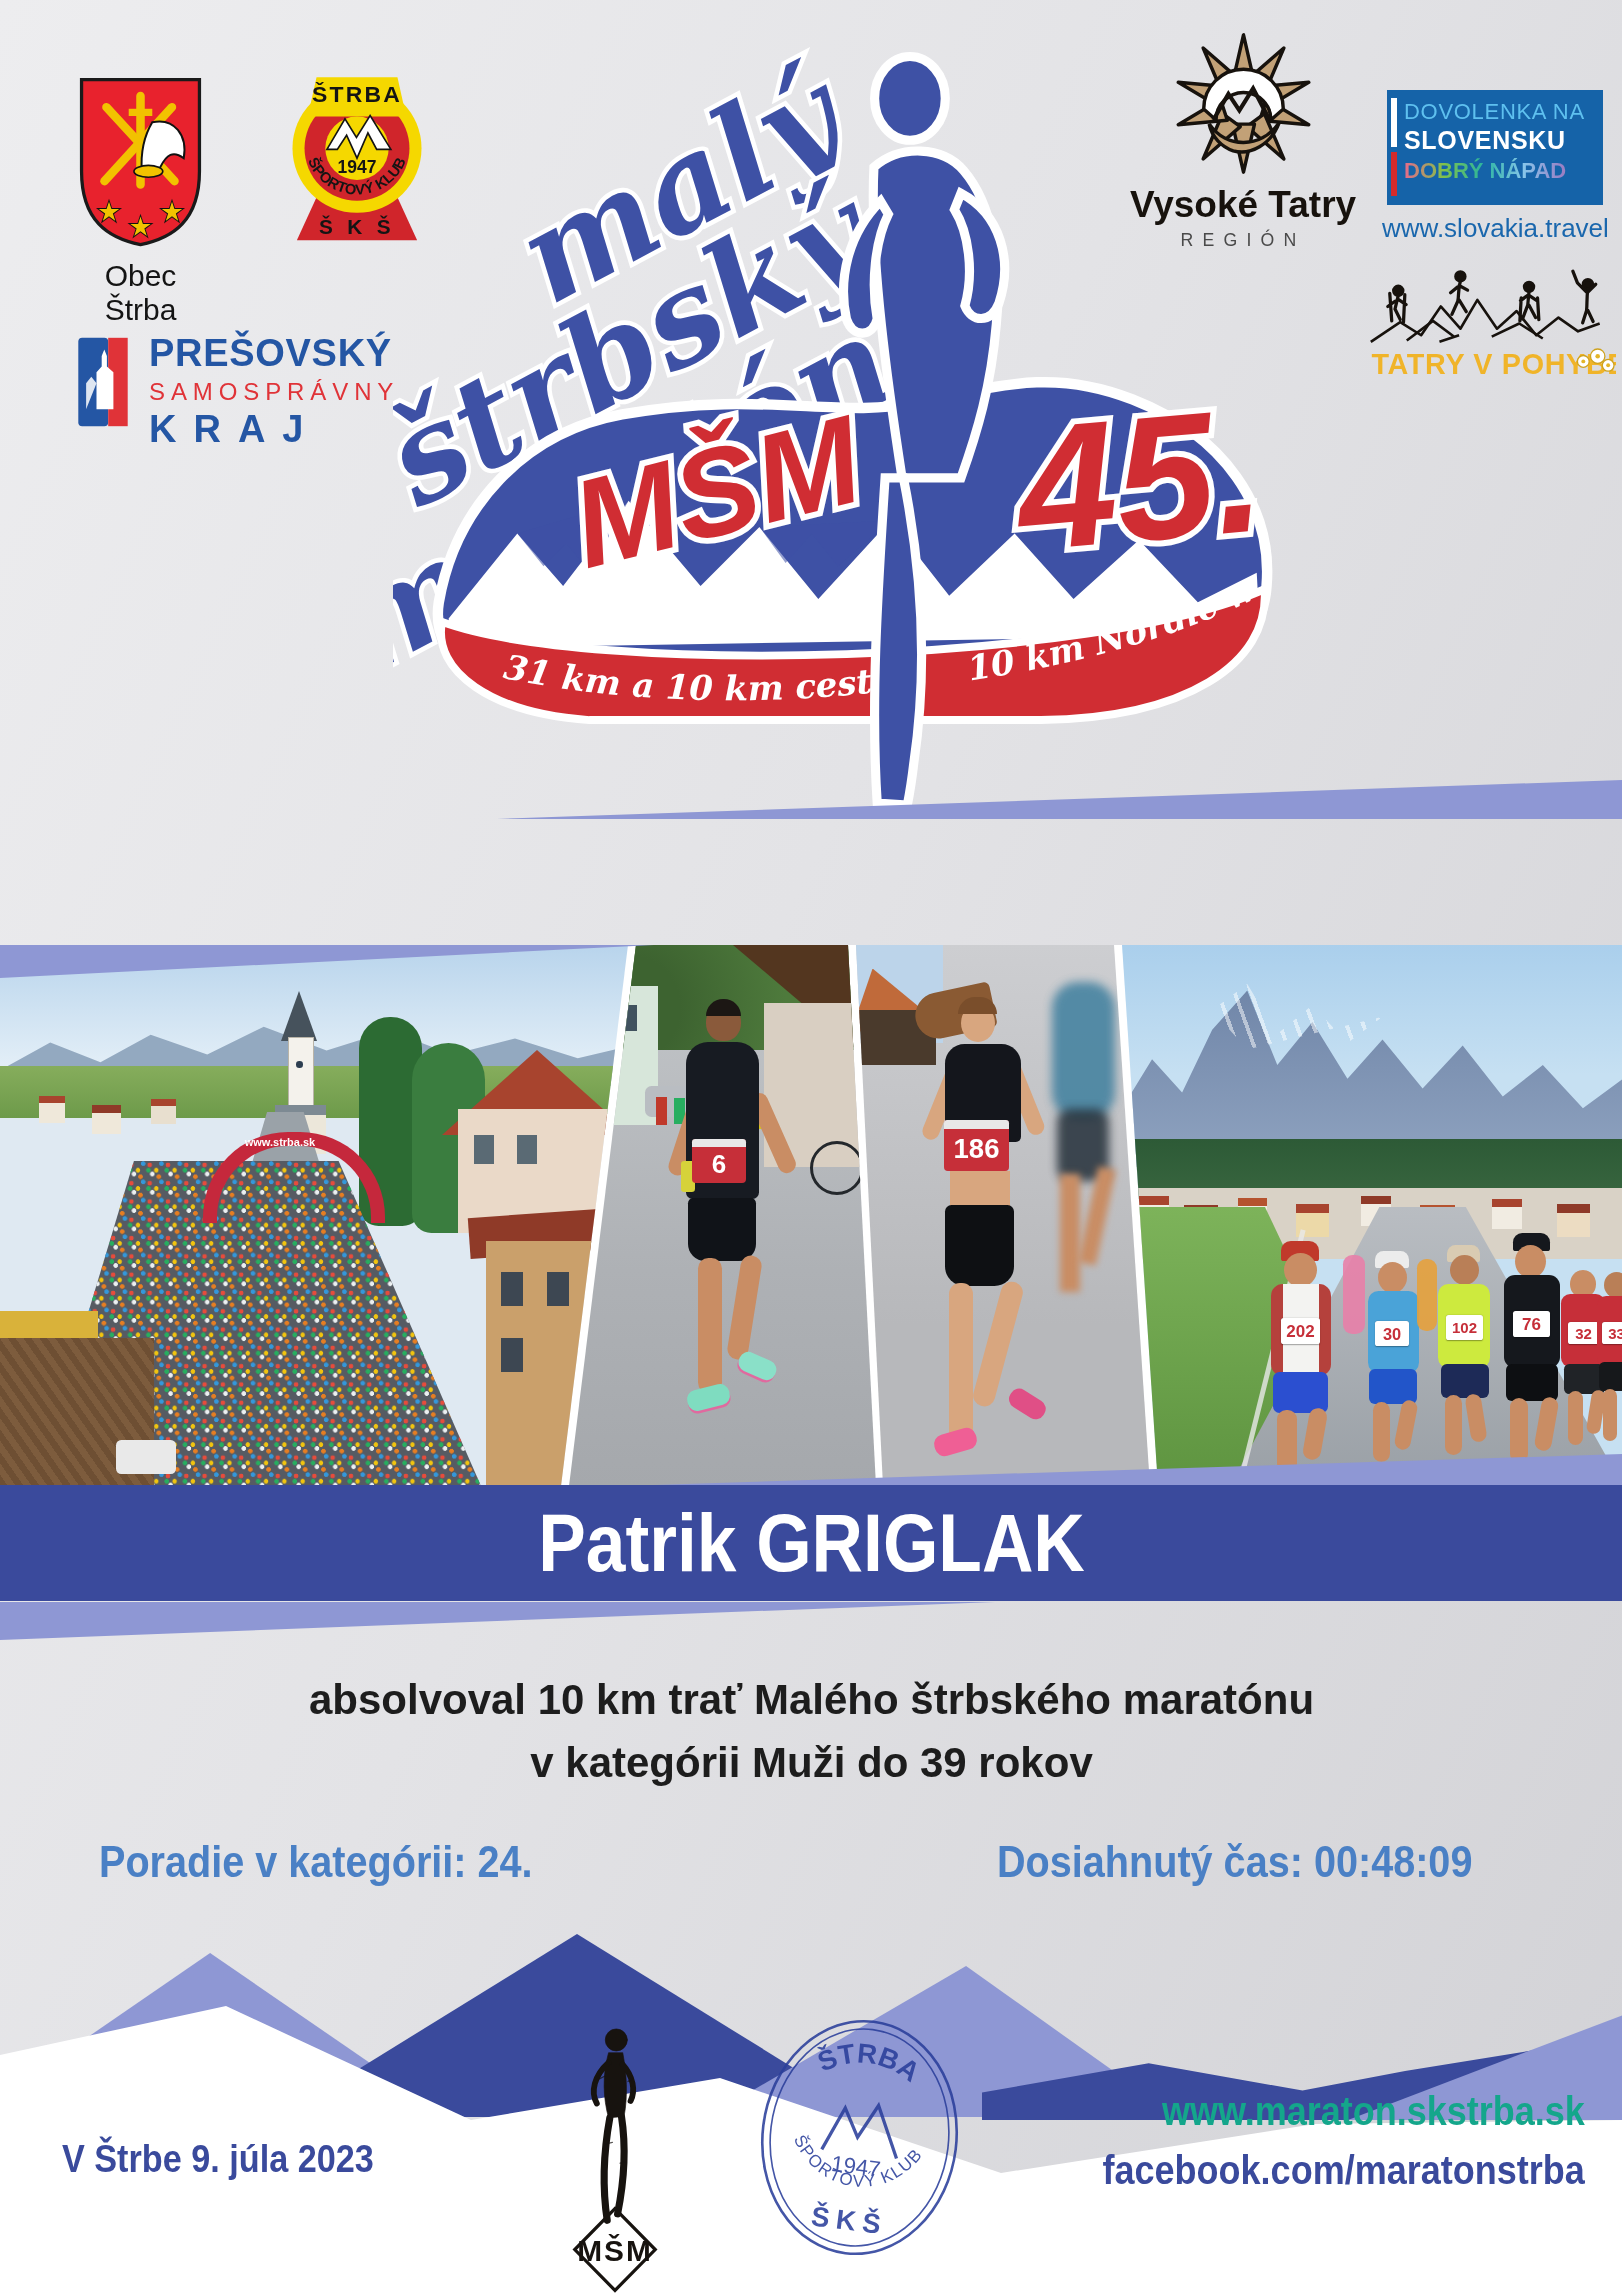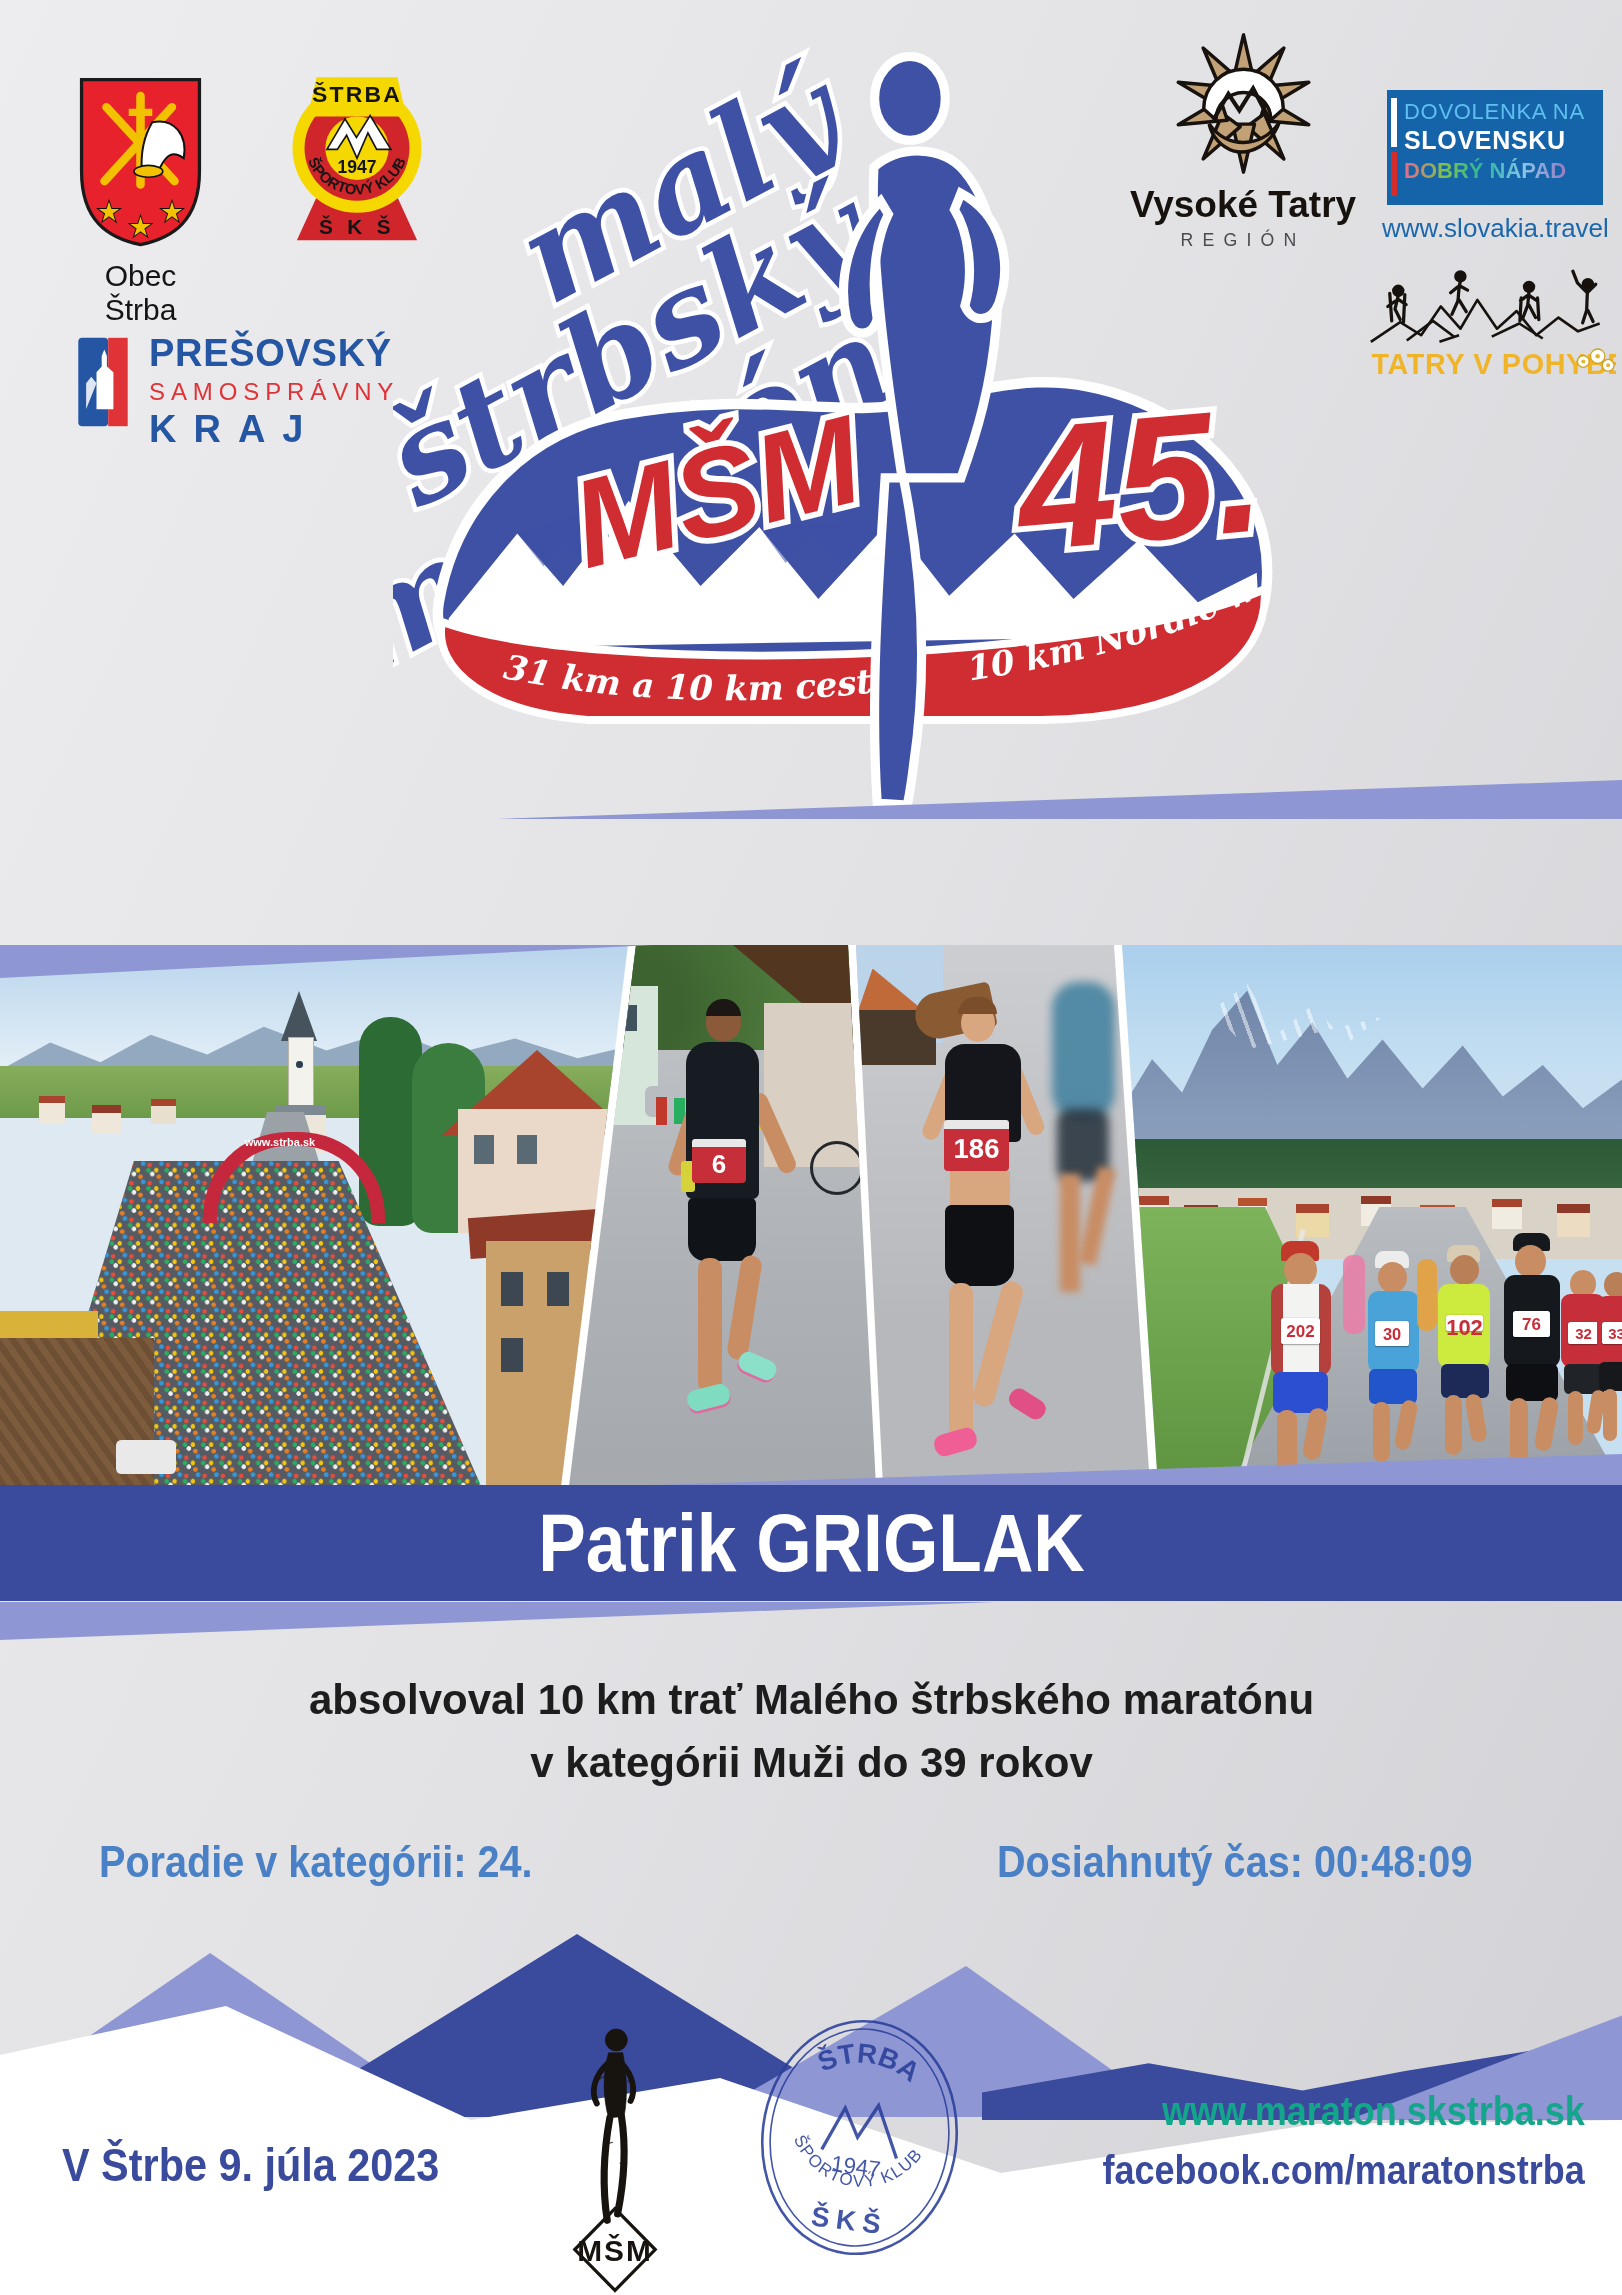--- a/index.html
+++ b/index.html
@@ -44,21 +44,21 @@
   
   #strip{left:0;top:945px;width:1623px;height:541px;background:#fff;padding-left:32px;}
   .ph{position:absolute;inset:0;overflow:hidden;}
   
   #res1,#res2{left:0;width:1623px;text-align:center;color:#1d1d1d;font-weight:bold;}
   #res1{top:1676px;font-size:42px;}
   #res2{top:1739px;font-size:42px;}
   #rank{left:99px;top:1837px;font-size:44px;font-weight:bold;color:#4a80c5;}
   #time{right:98px;top:1837px;font-size:44px;font-weight:bold;color:#4a80c5;}
   
-  #f-date{left:62px;top:2138px;font-size:46px;font-weight:bold;color:#3a4a9c;}
+  #f-date{left:62px;top:2138px;font-size:38px;font-weight:bold;color:#3a4a9c;}
   #f-site{right:38px;top:2089px;font-size:40px;font-weight:bold;color:#14a68b;text-align:right;width:654px;}
   #f-fb{right:38px;top:2148px;font-size:40px;font-weight:bold;color:#3a4a9c;text-align:right;width:654px;}
   .bib{position:absolute;background:#fff;color:#c62f39;font-weight:bold;text-align:center;
        border-radius:2.6px;box-shadow:0 0.7px 1.3px rgba(0,0,0,.35);}
   .bibred{position:absolute;background:#c62f39;color:#fff;font-weight:bold;text-align:center;border-radius:3.9px;}
   .skin{background:#c98d64;}
 </style>
 </head>
 <body>
 
@@ -328,21 +328,21 @@
         <div class="abs" style="left:1368px;top:346px;width:51px;height:82px;border-radius:10.5px;background:#4aa3d8"></div>
         <div class="bib" style="left:1375px;top:376px;width:34px;height:25px;font-size:16.4px;line-height:26px">30</div>
         <div class="abs" style="left:1369px;top:424px;width:48px;height:35px;background:#2255c9;border-radius:5.9px"></div>
         <div class="abs skin" style="left:1373px;top:457px;width:17px;height:60px;border-radius:8.5px"></div>
         <div class="abs skin" style="left:1398px;top:455px;width:16.4px;height:50px;border-radius:8.5px;transform:rotate(11deg)"></div>
       </div>
       <div class="abs">
         <div class="abs" style="left:1447px;top:300px;width:33px;height:17px;border-radius:8.5px 8.5px 2.6px 2.6px;background:#d9cbb2"></div>
         <div class="abs" style="left:1450px;top:310px;width:29px;height:30px;border-radius:50%;background:#b97f57"></div>
         <div class="abs" style="left:1438px;top:339px;width:52px;height:84px;border-radius:10.5px;background:#cdea3e"></div>
-        <div class="bib" style="left:1446px;top:370px;width:37px;height:16px;font-size:22px;line-height:26px">102</div>
+        <div class="bib" style="left:1446px;top:370px;width:37px;height:25px;font-size:15px;line-height:26px">102</div>
         <div class="abs" style="left:1441px;top:419px;width:48px;height:34px;background:#1d2a57;border-radius:5.9px"></div>
         <div class="abs skin" style="left:1445px;top:450px;width:17px;height:60px;border-radius:8.5px"></div>
         <div class="abs skin" style="left:1468px;top:449px;width:16.4px;height:48px;border-radius:8.5px;transform:rotate(-9deg)"></div>
       </div>
       <div class="abs">
         <div class="abs" style="left:1513px;top:288px;width:37px;height:18.3px;border-radius:9.2px 9.2px 2.6px 2.6px;background:#15181d"></div>
         <div class="abs" style="left:1515px;top:300px;width:31px;height:33px;border-radius:50%;background:#c98d64"></div>
         <div class="abs" style="left:1504px;top:330px;width:56px;height:93px;border-radius:11px;background:#15181d"></div>
         <div class="bib" style="left:1513px;top:366px;width:37px;height:26px;font-size:17px;line-height:27.5px">76</div>
         <div class="abs" style="left:1506px;top:419px;width:52px;height:37px;background:#0d0f12;border-radius:5.9px"></div>

